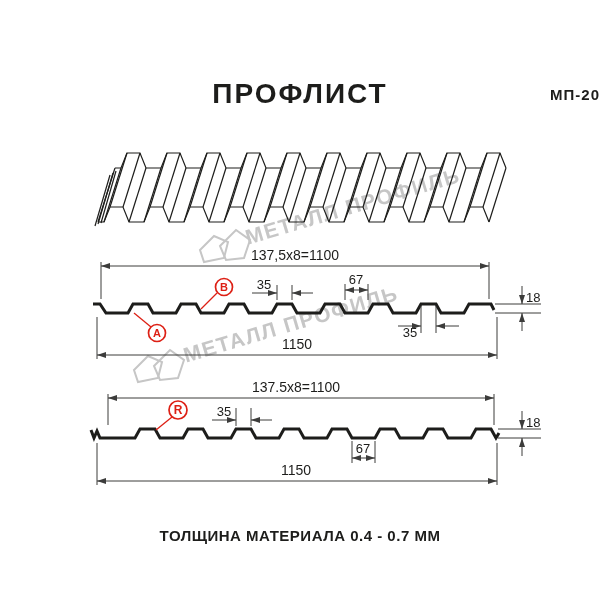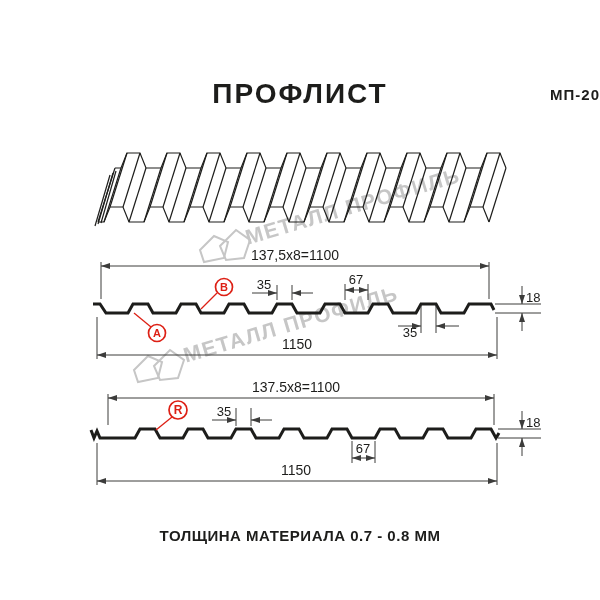--- a/index.html
+++ b/index.html
@@ -201,13 +201,13 @@
     </g>
   <g id="g-red2">
       <line x1="172" y1="417" x2="156" y2="430" class="redline"></line>
       <circle cx="178" cy="410" r="9" class="redcircle"></circle>
     </g>
   <g id="g-labels2">
     <text x="178" y="414" class="redletter rbig">R</text>
   </g>
 </svg>
 
-<div class="abs footer-text">ТОЛЩИНА МАТЕРИАЛА 0.7 - 0.8 ММ</div>
+<div class="abs footer-text">ТОЛЩИНА МАТЕРИАЛА 0.4 - 0.7 ММ</div>
 
 </body></html>

